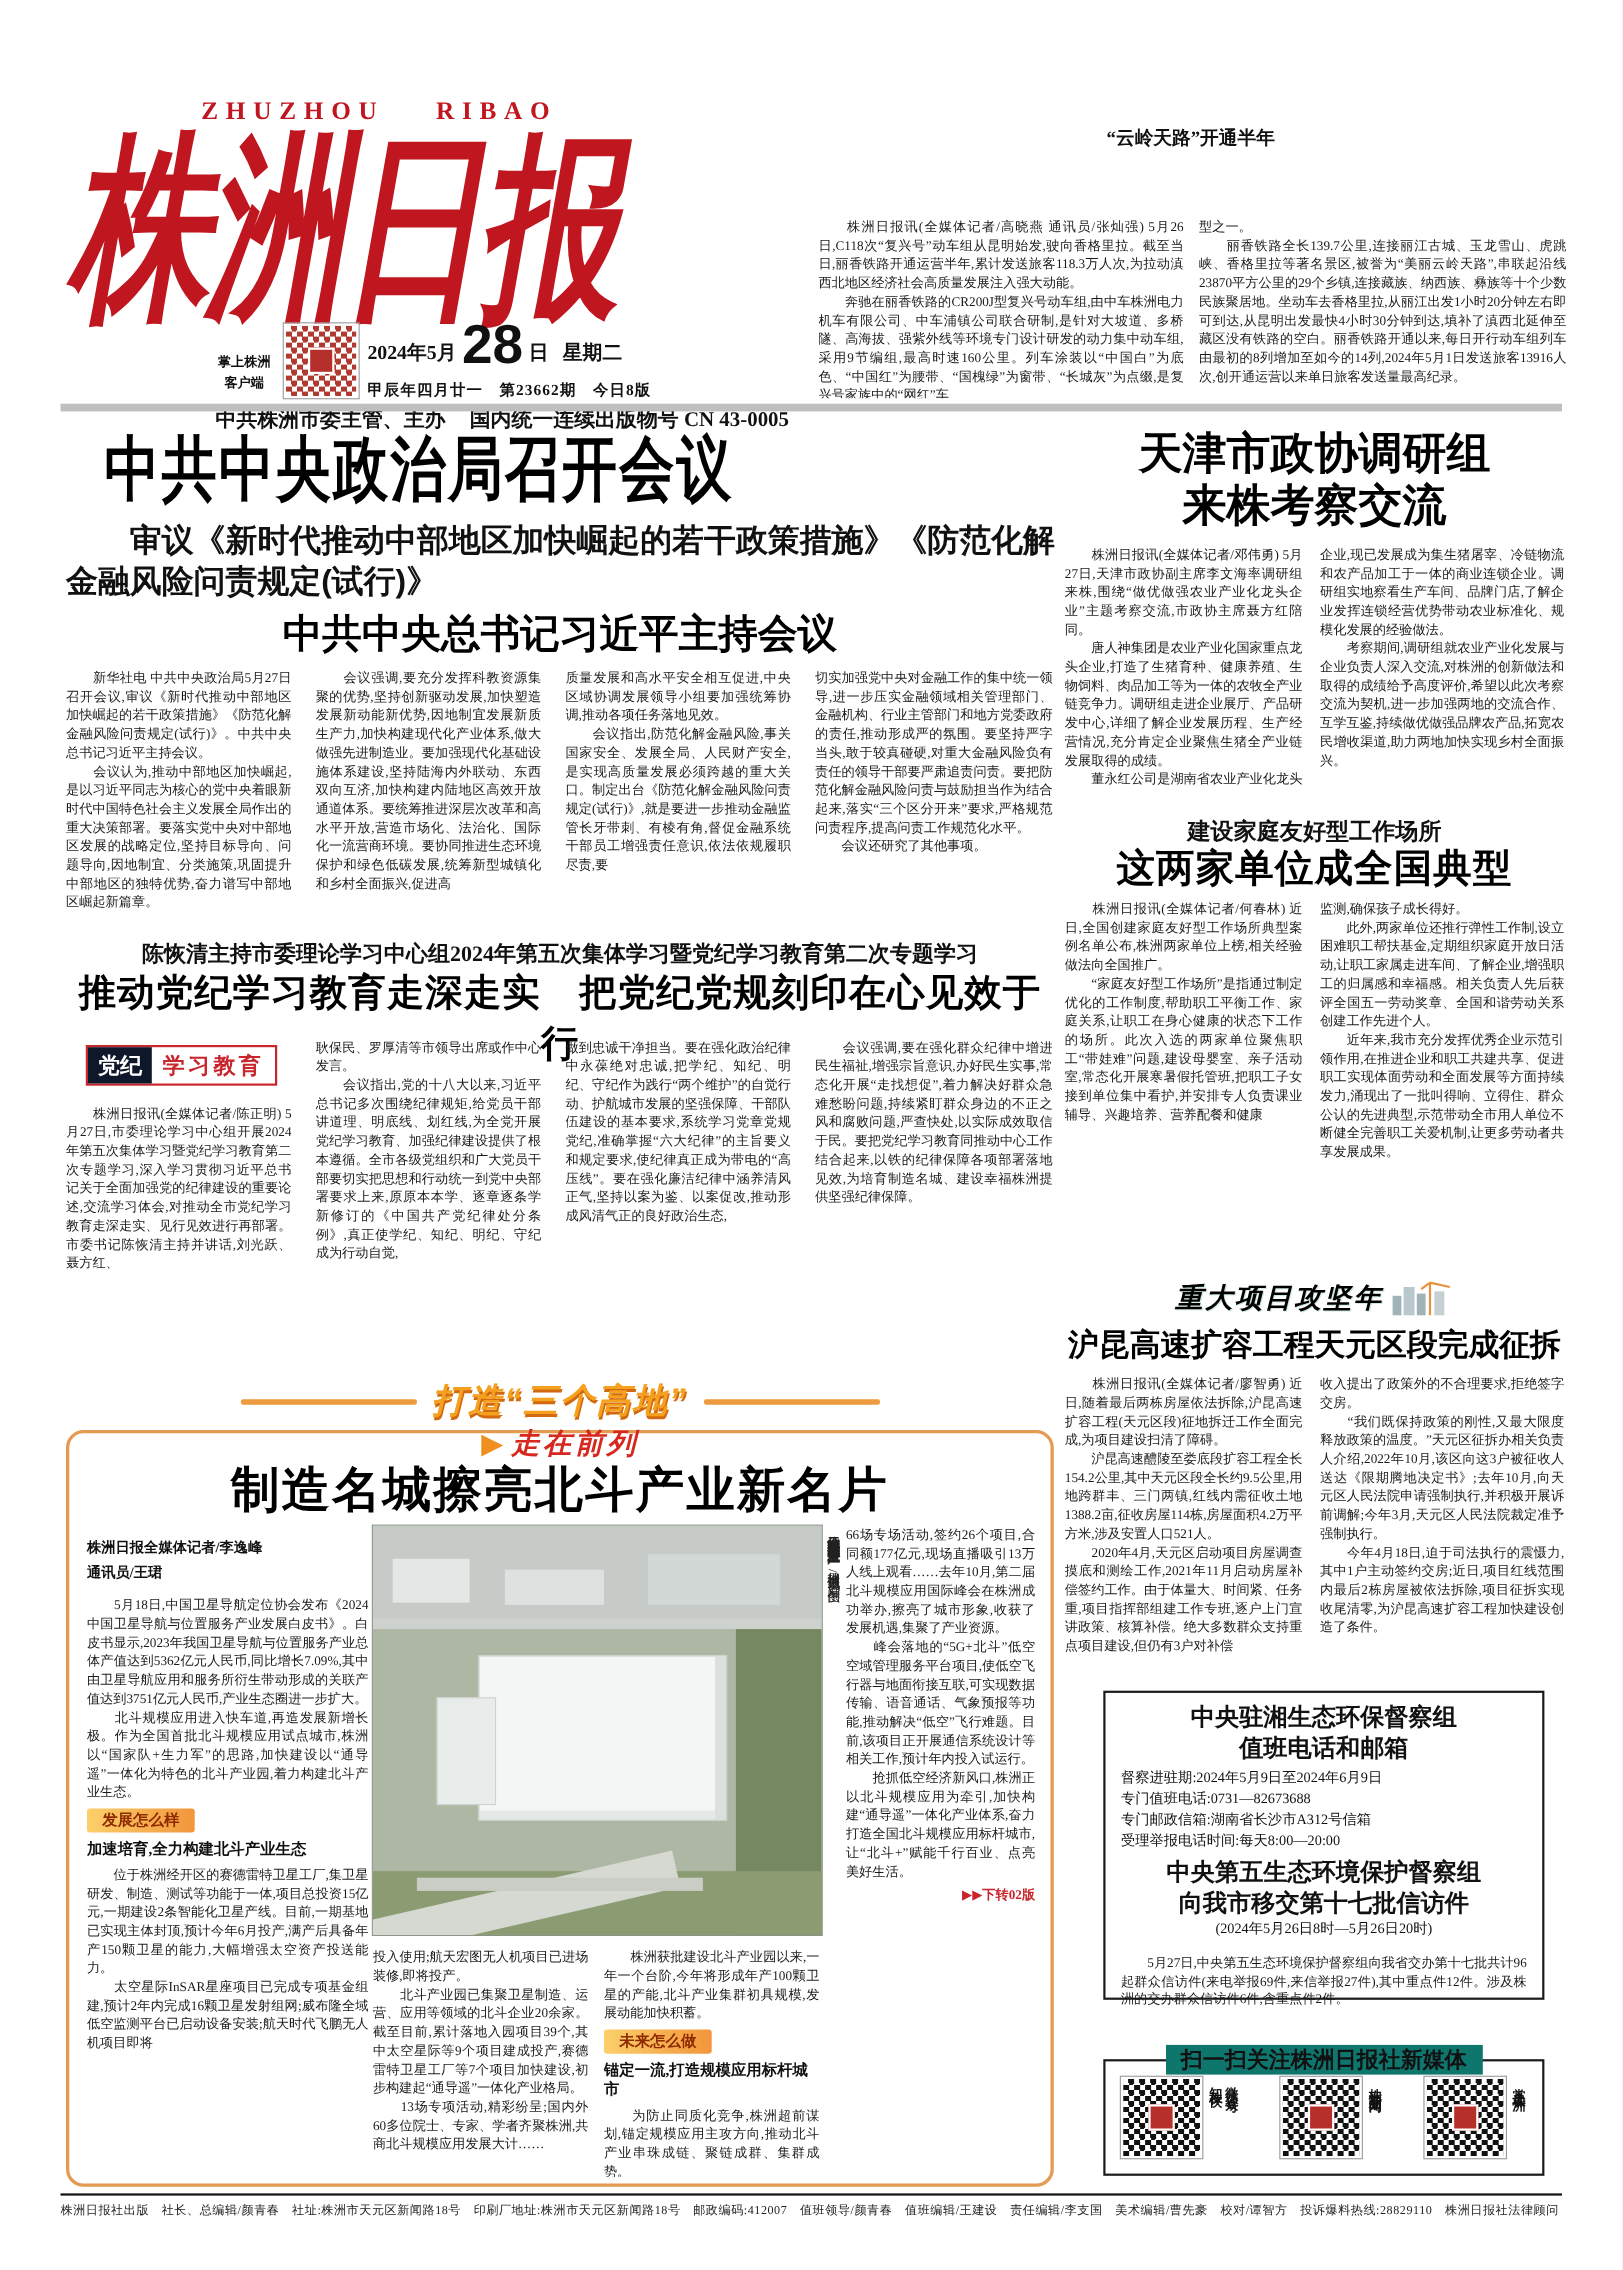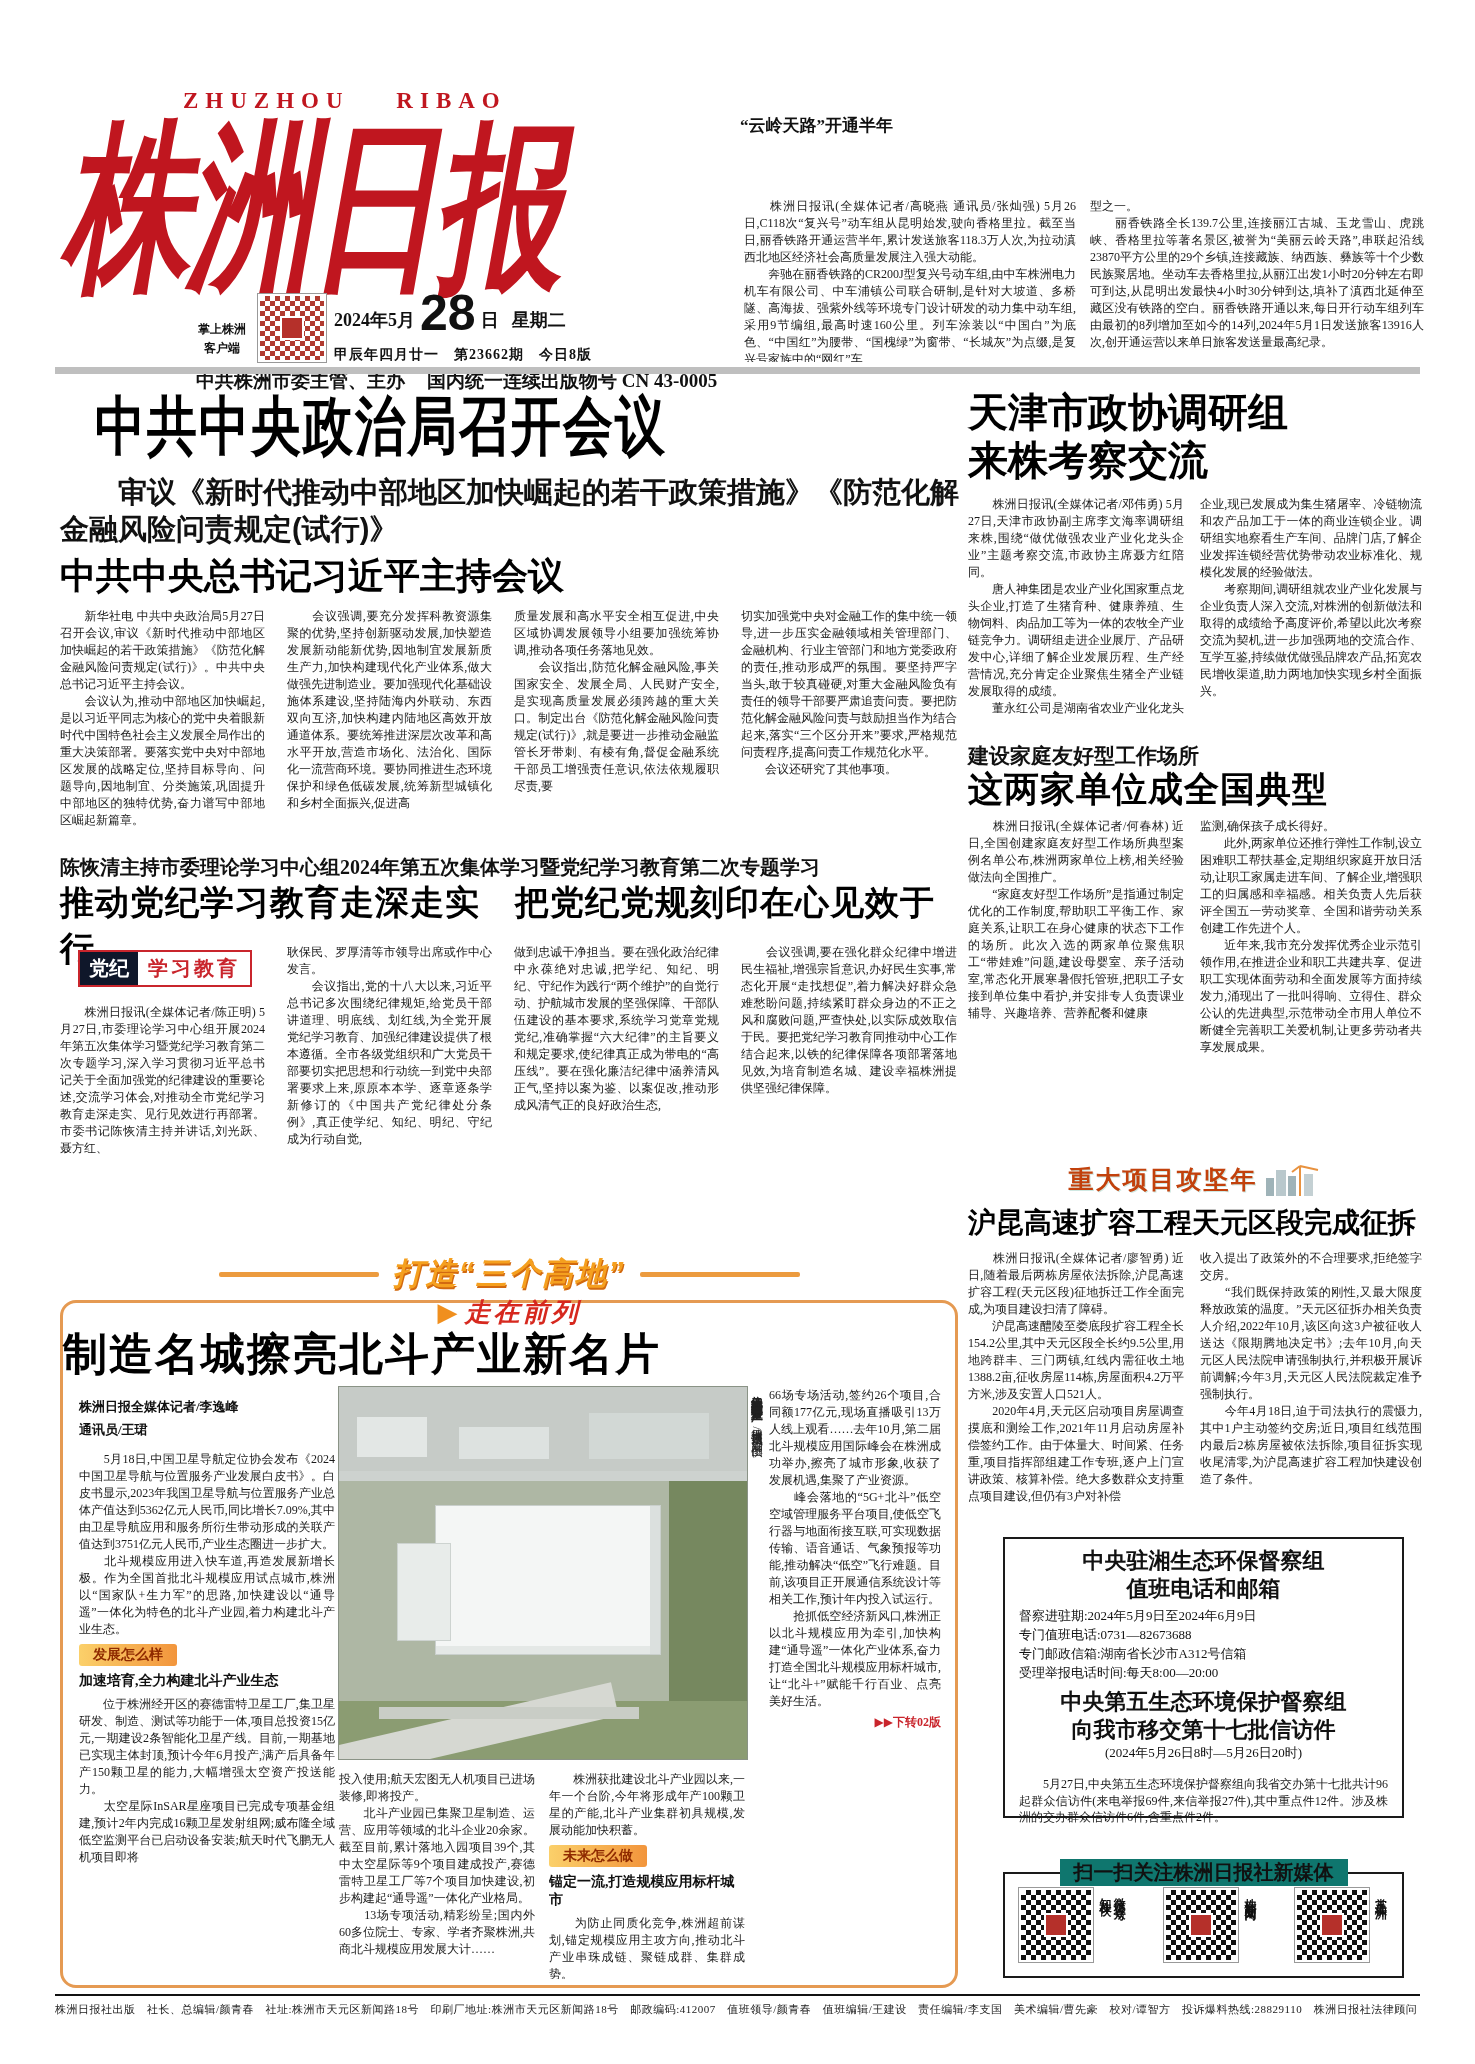--- a/index.html
+++ b/index.html
@@ -3,21 +3,21 @@
 <meta charset="utf-8">
 <style>
   html,body{margin:0;padding:0;background:#e9e9e9;}
   #page{position:relative;width:1475px;height:2064px;background:#fff;margin:0 auto;overflow:hidden;
         font-family:"Liberation Serif","DejaVu Serif",serif;color:#111;}
   .abs{position:absolute;}
   .bt{font:12px/17px "Liberation Serif","DejaVu Serif",serif;text-align:justify;white-space:pre-line;
       overflow:hidden;color:#1a1a1a;}
   .sans{font-family:"Liberation Sans","DejaVu Sans",sans-serif;}
   .serif{font-family:"Liberation Serif","DejaVu Serif",serif;}
-  .center{text-align:left;}
+  .center{text-align:center;}
   
   .en-title{font-size:23px;font-weight:700;letter-spacing:7px;word-spacing:34px;color:#c0161f;}
   .calli{font-size:128px;line-height:1;font-weight:900;font-style:italic;color:#c0161f;white-space:nowrap;
          letter-spacing:-4px;transform:scaleY(1.42);transform-origin:left top;}
   .applabel{font-size:12px;font-weight:700;line-height:1.55;text-align:center;}
   .qr{background:repeating-conic-gradient(#111 0% 25%,#fff 0% 50%) 0 0/10px 10px;position:relative;
       border:2px solid #fff;outline:1px solid #999;}
   .qr-red{background:repeating-conic-gradient(#b03a30 0% 25%,#fff 0% 50%) 0 0/10px 10px;}
   .qr .logo{position:absolute;left:50%;top:50%;width:20px;height:20px;transform:translate(-50%,-50%);
             background:#b5302a;border:2px solid #fff;}
@@ -33,21 +33,21 @@
   .tagwrap{display:inline-flex;border:2px solid #c9252c;background:#fff;align-items:stretch;}
   .tag-a{background:#0f172a;color:#fff;font-weight:700;font-size:20px;padding:3px 9px;}
   .tag-b{color:#c9252c;font-weight:700;font-size:20px;padding:3px 10px;letter-spacing:3px;}
   .badge-row1{display:flex;align-items:center;justify-content:center;gap:14px;}
   .badge-rule{width:160px;height:5px;background:#ec9b3e;border-radius:2px;}
   .badge-t1{font-size:31px;font-weight:900;font-style:italic;color:#f5a01f;text-shadow:1px 2px 0 #d2690f;
             font-family:"Liberation Sans","DejaVu Sans",sans-serif;letter-spacing:2px;}
   .badge-t2{font-size:26px;font-weight:900;font-style:italic;color:#d6281e;
             font-family:"Liberation Sans","DejaVu Sans",sans-serif;letter-spacing:3px;}
   .tri{color:#f08f1e;font-style:normal;margin-right:4px;}
-  .proj-badge-text{font-size:25px;font-weight:900;color:#c2410c;letter-spacing:2px;
+  .proj-badge-text{font-size:25px;font-weight:900;font-style:italic;color:#000000;letter-spacing:2px;
             font-family:"Liberation Sans","DejaVu Sans",sans-serif;text-shadow:1px 1px 0 #cfe8e2;}
   .sec-label{display:inline-block;background:linear-gradient(90deg,#fbd06a,#f2953c);color:#8f2a00;
              font-weight:700;font-size:14px;padding:2px 14px;border-radius:3px;margin:6px 0 4px;}
   .subhead-s{font-size:14px;font-weight:700;margin:2px 0 6px;}
   .jump{color:#c9252c;font-weight:700;font-size:12px;text-align:right;margin-top:4px;}
   
   .noticebox{border:2px solid #1a1a1a;box-sizing:border-box;padding:8px 14px;}
   .nb-title{font-size:22px;font-weight:900;text-align:center;line-height:1.25;white-space:pre-line;}
   .nb-line{font-size:13px;line-height:19px;}
   .nb-note{font-size:13px;text-align:center;margin:1px 0 14px;}

